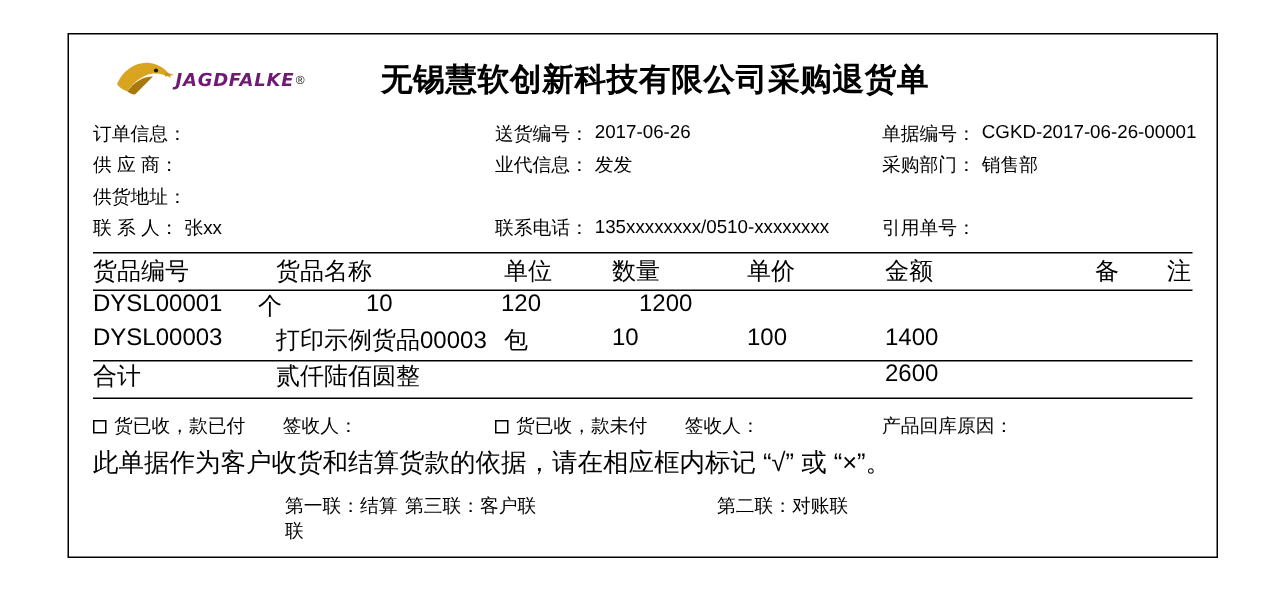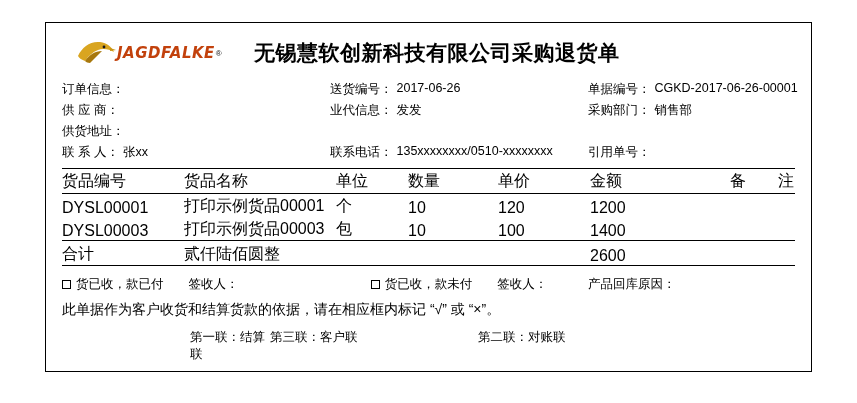--- a/index.html
+++ b/index.html
@@ -49,23 +49,23 @@
   .logo-mark {
     position: relative;
     width: 40px;
     height: 28px;
     flex: 0 0 auto;
   }
   .logo-text {
     font-family: "DejaVu Sans", sans-serif;
     font-weight: bold;
     font-style: italic;
-    font-size: 15px;
+    font-size: 12px;
     letter-spacing: 0.5px;
-    color: #c2410c;
+    color: #701a75;
     margin-left: 1px;
   }
   .logo-reg {
     font-size: 8px;
     vertical-align: super;
     color: #111;
     margin-left: 1px;
   }
   .doc-title {
     font-size: 21px;
@@ -99,21 +99,21 @@
     display: flex;
     border-top: 1px solid #000;
     border-bottom: 1px solid #000;
     height: 24px;
     align-items: center;
     font-weight: normal;
   }
   .tbl-row {
     display: flex;
     height: 23px;
-    align-items: flex-end;
+    align-items: flex-start;
   }
   .tbl-row.total {
     border-top: 1px solid #000;
     border-bottom: 1px solid #000;
     height: 24px;
   }
   .c-code  { width: 110px; flex: 0 0 auto; }
   .c-name  { width: 152px; flex: 0 0 auto; margin-left: 12px; }
   .c-unit  { width: 72px;  flex: 0 0 auto; }
   .c-qty   { width: 90px;  flex: 0 0 auto; }
@@ -132,25 +132,25 @@
   }
   .chk {
     display: inline-block;
     width: 9px;
     height: 9px;
     border: 1px solid #000;
     margin-right: 5px;
     box-sizing: border-box;
   }
   .f-a { width: 268px; flex: 0 0 auto; display: flex; align-items: center; }
-  .f-b { width: 258px; flex: 0 0 auto; display: flex; align-items: center; justify-content: center; }
+  .f-b { width: 258px; flex: 0 0 auto; display: flex; align-items: center; }
   .f-c { flex: 1 1 auto; display: flex; align-items: center; }
   .note {
     margin-top: 3px;
-    font-size: 14px;
+    font-size: 17px;
     height: 22px;
     line-height: 22px;
   }
   .sign-row {
     margin-top: 7px;
     display: flex;
     font-size: 12.5px;
     height: 22px;
     align-items: center;
   }
@@ -249,21 +249,20 @@
         <div class="c-name">货品名称</div>
         <div class="c-unit">单位</div>
         <div class="c-qty">数量</div>
         <div class="c-price">单价</div>
         <div class="c-amt">金额</div>
         <div class="c-memo">备　　注</div>
       </div>
 
       <div class="tbl-row">
         <div class="c-code">DYSL00001</div>
-        <div class="c-name">打印示例货品00001</div>
         <div class="c-unit">个</div>
         <div class="c-qty">10</div>
         <div class="c-price">120</div>
         <div class="c-amt">1200</div>
         <div class="c-memo"></div>
       </div>
 
       <div class="tbl-row">
         <div class="c-code">DYSL00003</div>
         <div class="c-name">打印示例货品00003</div>

